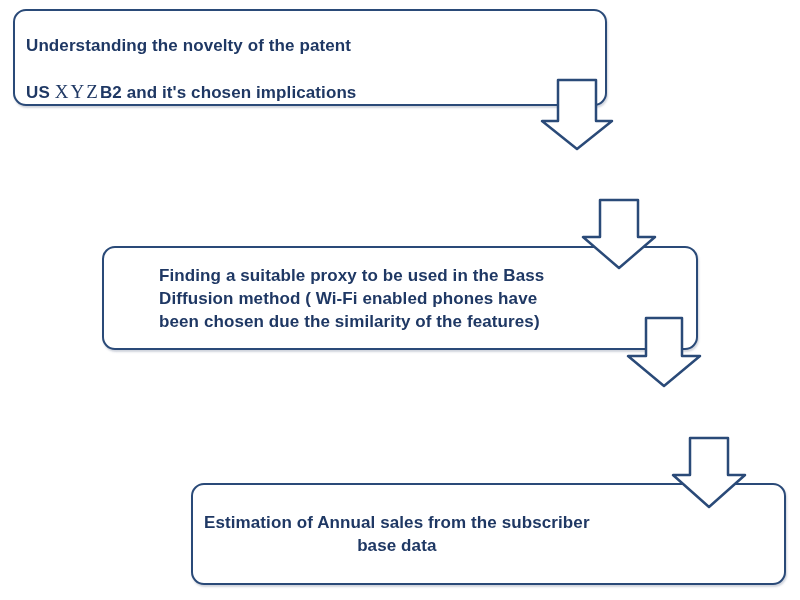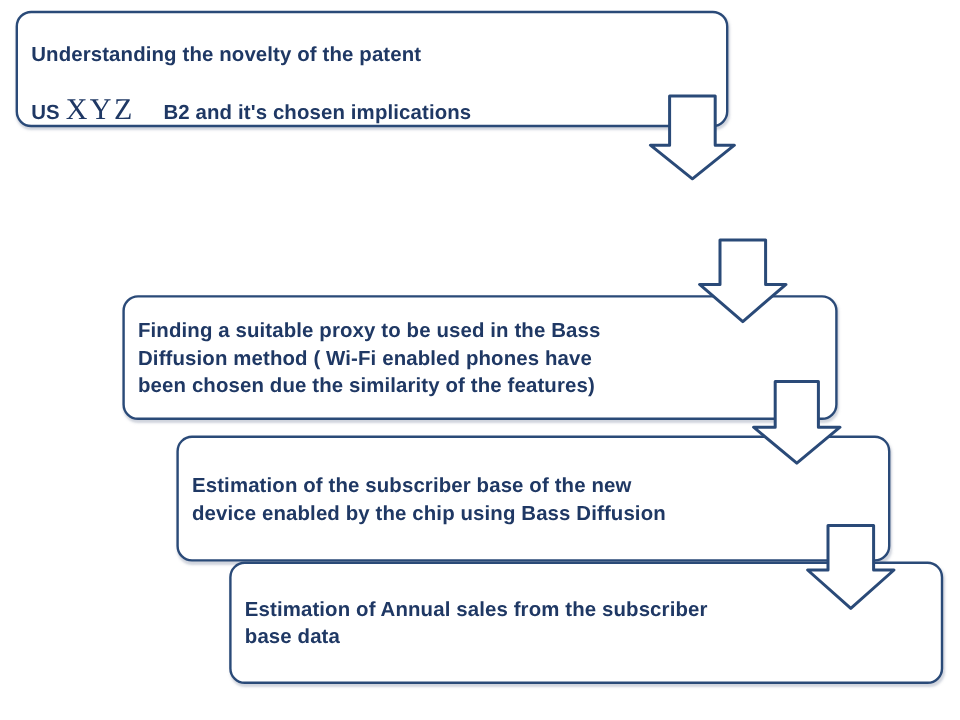--- a/index.html
+++ b/index.html
@@ -30,30 +30,29 @@
     color: var(--text, #1f3864);
     font-size: 17px;
     font-weight: bold;
     line-height: 23px;
     white-space: pre-line;
     letter-spacing: 0.1px;
   }
   .patent-serif {
     font-family: "Liberation Serif", serif;
     font-weight: normal;
-    font-size: 25px;
+    font-size: 19px;
     letter-spacing: 2px;
     margin-left: 5px;
-    margin-right: 24px;
   }
   .b1 { left: 13px;  top: 9px;   width: 594px; height: 97px;  }
   .b2 { left: 63px;  top: 120px; width: 593px; height: 102px; }
-  .b3 { left: 102px; top: 246px; width: 596px; height: 104px; }
+  .b3 { left: 102px; top: 246px; width: 596px; height: 104px; padding-left: 44px; }
   .b4 { left: 147px; top: 363px; width: 595px; height: 105px; }
-  .b5 { left: 191px; top: 468px; width: 595px; height: 102px; }
+  .b5 { left: 191px; top: 483px; width: 595px; height: 102px; text-align: center; }
   .connector-layer {
     position: absolute;
     left: 0;
     top: 0;
     width: 800px;
     height: 600px;
     pointer-events: none;
   }
   .connector-layer polygon {
     fill: var(--fill, #ffffff);
@@ -74,24 +73,20 @@
     </div>
   </div>
 
 
   <div class="flow-box b3">
     <div class="box-text">Finding a suitable proxy to be used in the Bass
 Diffusion method ( Wi-Fi enabled phones have
 been chosen due the similarity of the features)</div>
   </div>
 
-  <div class="flow-box b4">
-    <div class="box-text">Estimation of the subscriber base of the new
-device enabled by the chip using Bass Diffusion</div>
-  </div>
 
   <div class="flow-box b5">
     <div class="box-text">Estimation of Annual sales from the subscriber
 base data</div>
   </div>
 
   <svg class="connector-layer" viewBox="0 0 800 600" xmlns="http://www.w3.org/2000/svg">
     <polygon points="558,80 596,80 596,121 612,121 577,149 542,121 558,121"></polygon>
     <polygon points="600,200 638,200 638,237 655,237 619,268 583,237 600,237"></polygon>
     <polygon points="646,318 682,318 682,356 700,356 664,386 628,356 646,356"></polygon>

